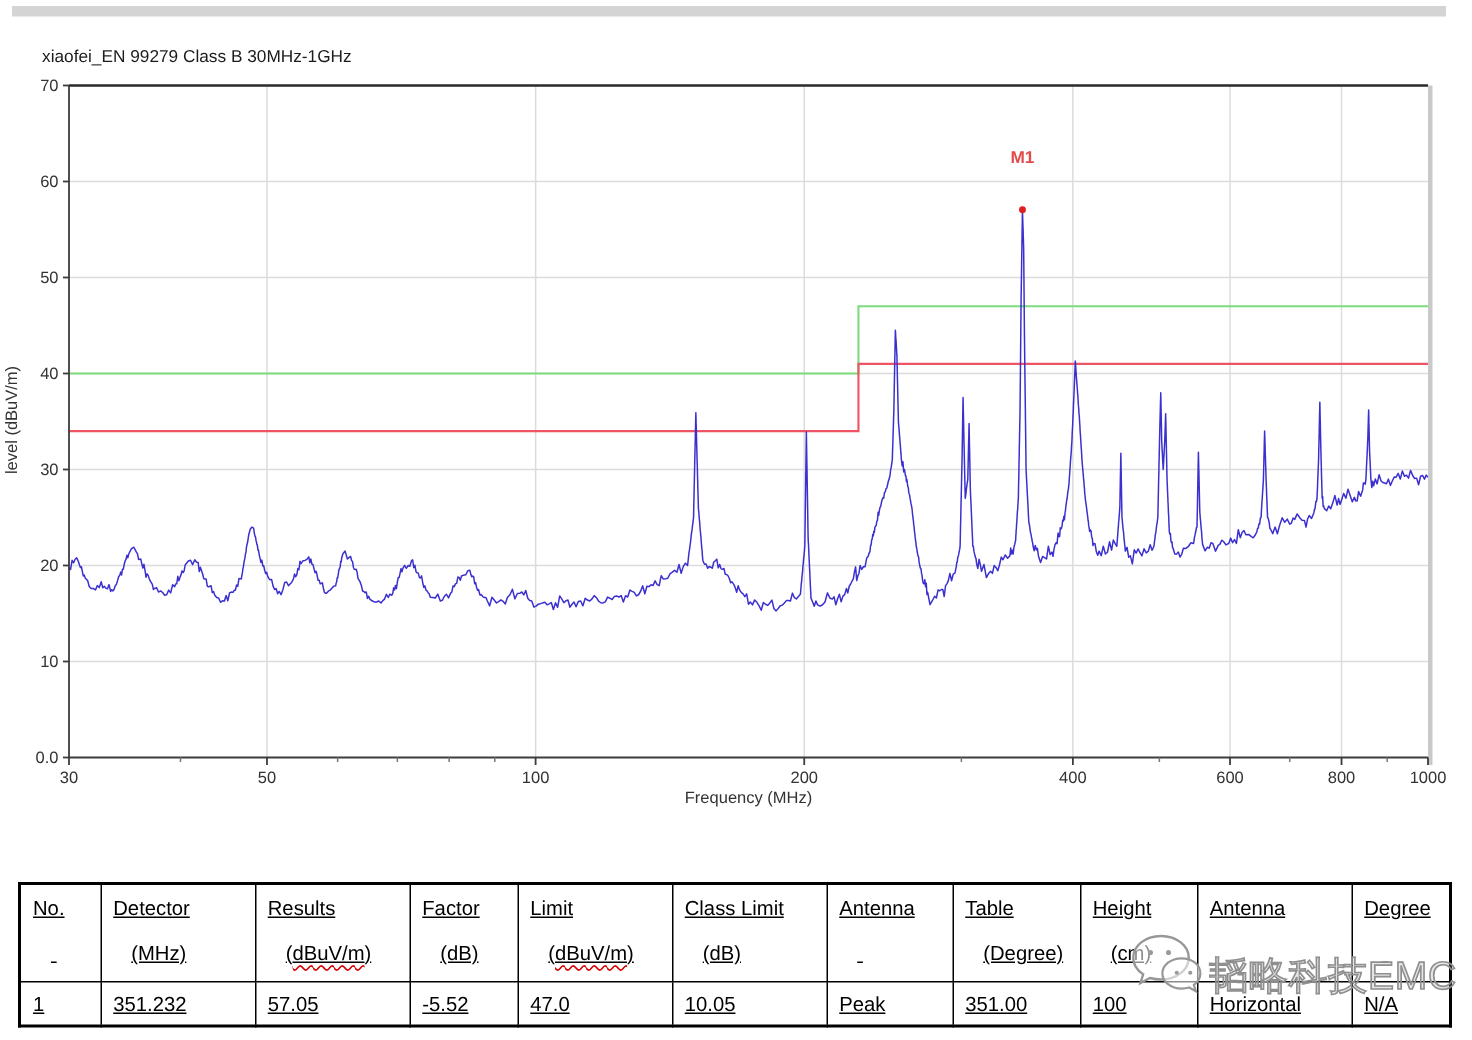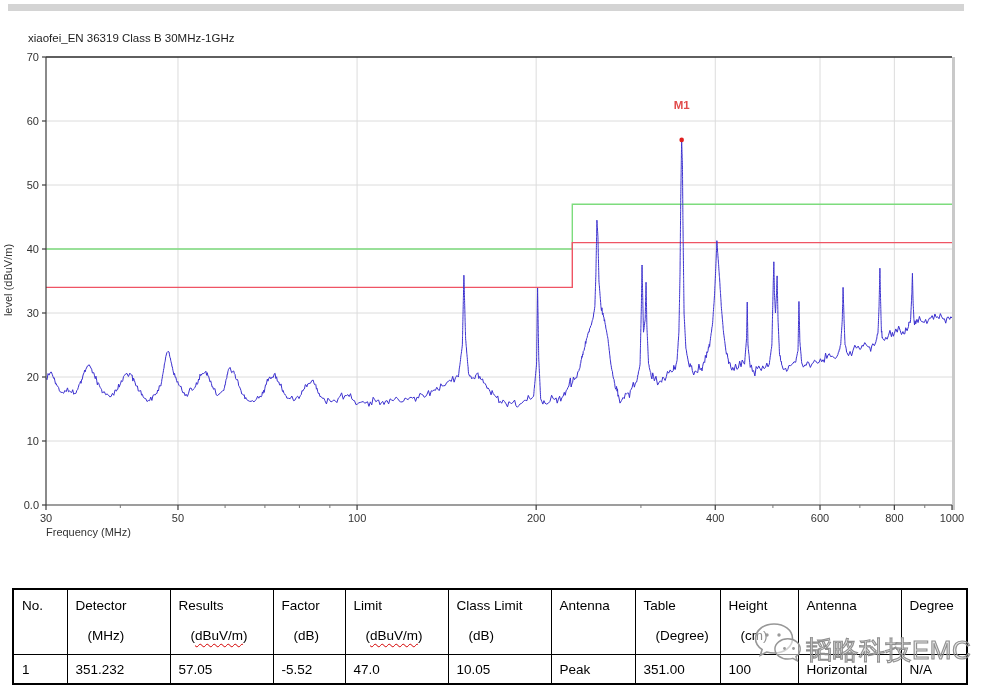--- a/index.html
+++ b/index.html
@@ -3,27 +3,27 @@
 <meta charset="utf-8">
 <style>
   html,body{margin:0;padding:0;}
   body{
     width:981px;height:693px;position:relative;background:#ffffff;
     font-family:"Liberation Sans","DejaVu Sans",sans-serif;overflow:hidden;
   }
   .top-bar{position:absolute;left:8px;top:4px;width:956px;height:7px;background:#d4d4d4;}
   .chart-wrap{position:absolute;left:0;top:0;width:981px;height:560px;}
   .chart-title{position:absolute;left:28px;top:32px;font-size:11.5px;color:#1c1c1c;}
-  .xaxis-label{position:absolute;left:46px;top:526px;width:906px;
+  .xaxis-label{position:absolute;left:46px;top:526px;width:906px;text-align:center;
     font-size:11px;color:#333;}
   .yaxis-label{position:absolute;left:-122px;top:274px;width:260px;text-align:center;
     font-size:11px;color:#333;transform:rotate(-90deg);}
   svg text{font-family:"Liberation Sans","DejaVu Sans",sans-serif;}
   
-  .table-wrap{position:absolute;left:12px;top:588px;width:908px;}
+  .table-wrap{position:absolute;left:12px;top:588px;width:908px;text-decoration:underline;}
   table.results{border-collapse:collapse;table-layout:fixed;width:954px;
     font-size:13.5px;color:#000;background:#fff;}
   table.results{border:2px solid #000;}
   table.results th,table.results td{border:1px solid #000;text-align:left;
     font-weight:400;padding:0 0 0 8px;vertical-align:top;overflow:hidden;white-space:nowrap;}
   table.results th{height:64px;}
   table.results td{height:28px;vertical-align:middle;}
   .h-line1{margin-top:7px;line-height:18px;}
   .h-line2{margin-top:12px;line-height:18px;margin-left:12px;}
   .wavy{text-decoration:underline;text-decoration-style:wavy;
@@ -33,21 +33,21 @@
     display:flex;align-items:flex-end;pointer-events:none;z-index:5;}
   .watermark-text{font-size:26px;letter-spacing:0.5px;color:rgba(160,160,160,0.25);
     -webkit-text-stroke:1.1px #8f8f8f;font-weight:400;white-space:nowrap;}
 </style>
 </head>
 <body>
 
 <div class="top-bar"></div>
 
 <div class="chart-wrap">
-  <div class="chart-title">xiaofei_EN 36319 Class B 30MHz-1GHz</div>
+  <div class="chart-title">xiaofei_EN 99279 Class B 30MHz-1GHz</div>
   <svg id="chart-svg" width="981" height="560">
       <line x1="46" x2="952" y1="441" y2="441" stroke="#dcdcdc" stroke-width="1"></line>
       <line x1="46" x2="952" y1="377" y2="377" stroke="#dcdcdc" stroke-width="1"></line>
       <line x1="46" x2="952" y1="313" y2="313" stroke="#dcdcdc" stroke-width="1"></line>
       <line x1="46" x2="952" y1="249" y2="249" stroke="#dcdcdc" stroke-width="1"></line>
       <line x1="46" x2="952" y1="185" y2="185" stroke="#dcdcdc" stroke-width="1"></line>
       <line x1="46" x2="952" y1="121" y2="121" stroke="#dcdcdc" stroke-width="1"></line>
       <line x1="177.98356584549936" x2="177.98356584549936" y1="57" y2="505" stroke="#dcdcdc" stroke-width="1"></line>
       <line x1="357.07410533645617" x2="357.07410533645617" y1="57" y2="505" stroke="#dcdcdc" stroke-width="1"></line>
       <line x1="536.1646448274129" x2="536.1646448274129" y1="57" y2="505" stroke="#dcdcdc" stroke-width="1"></line>

